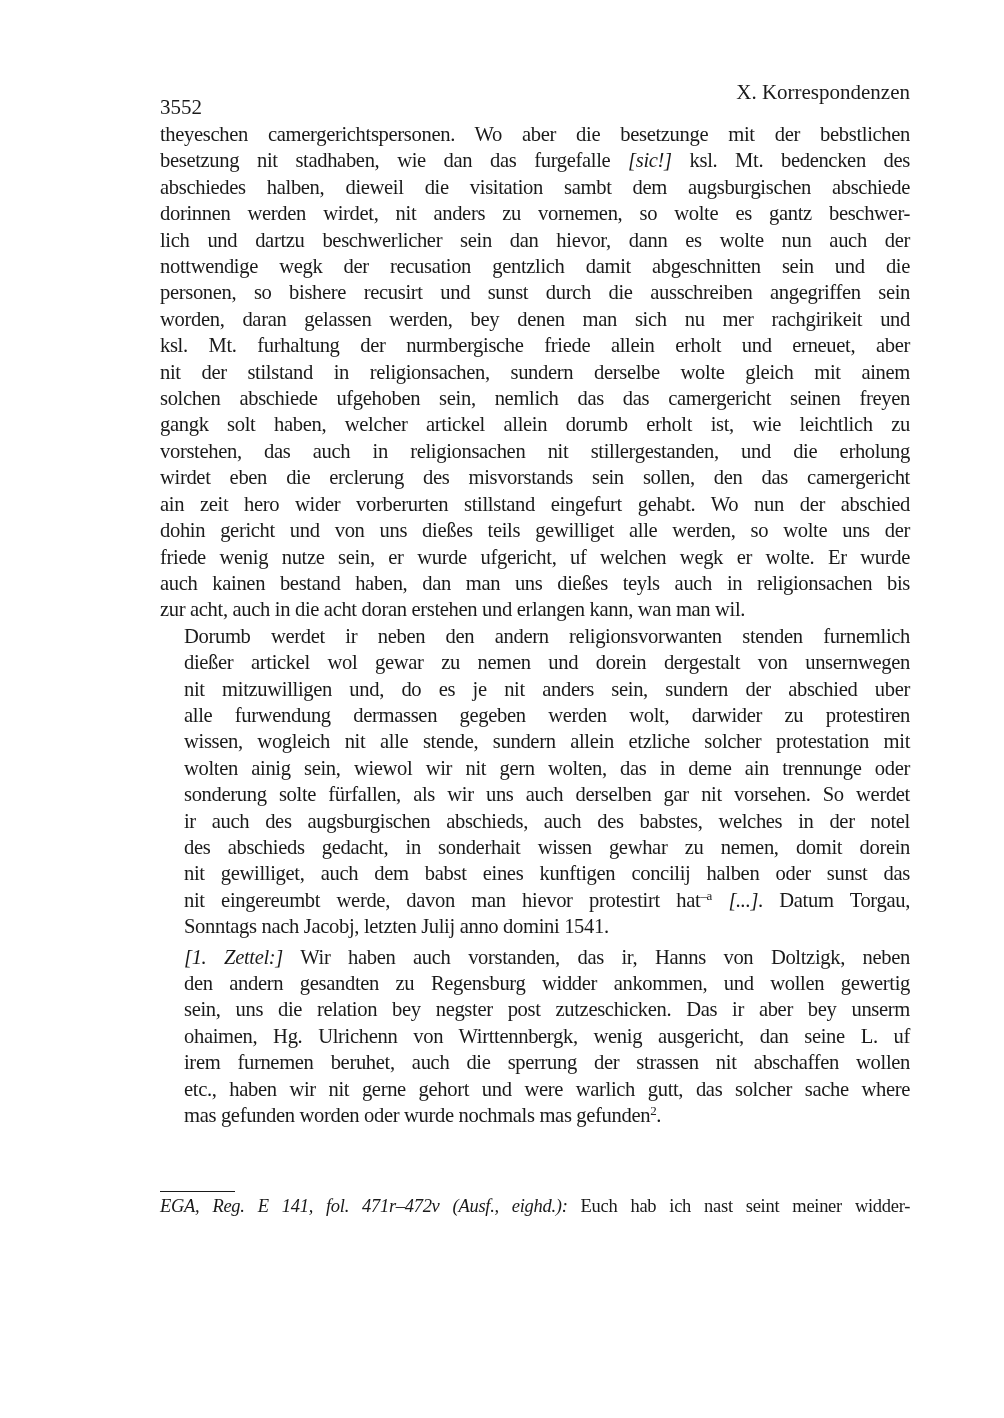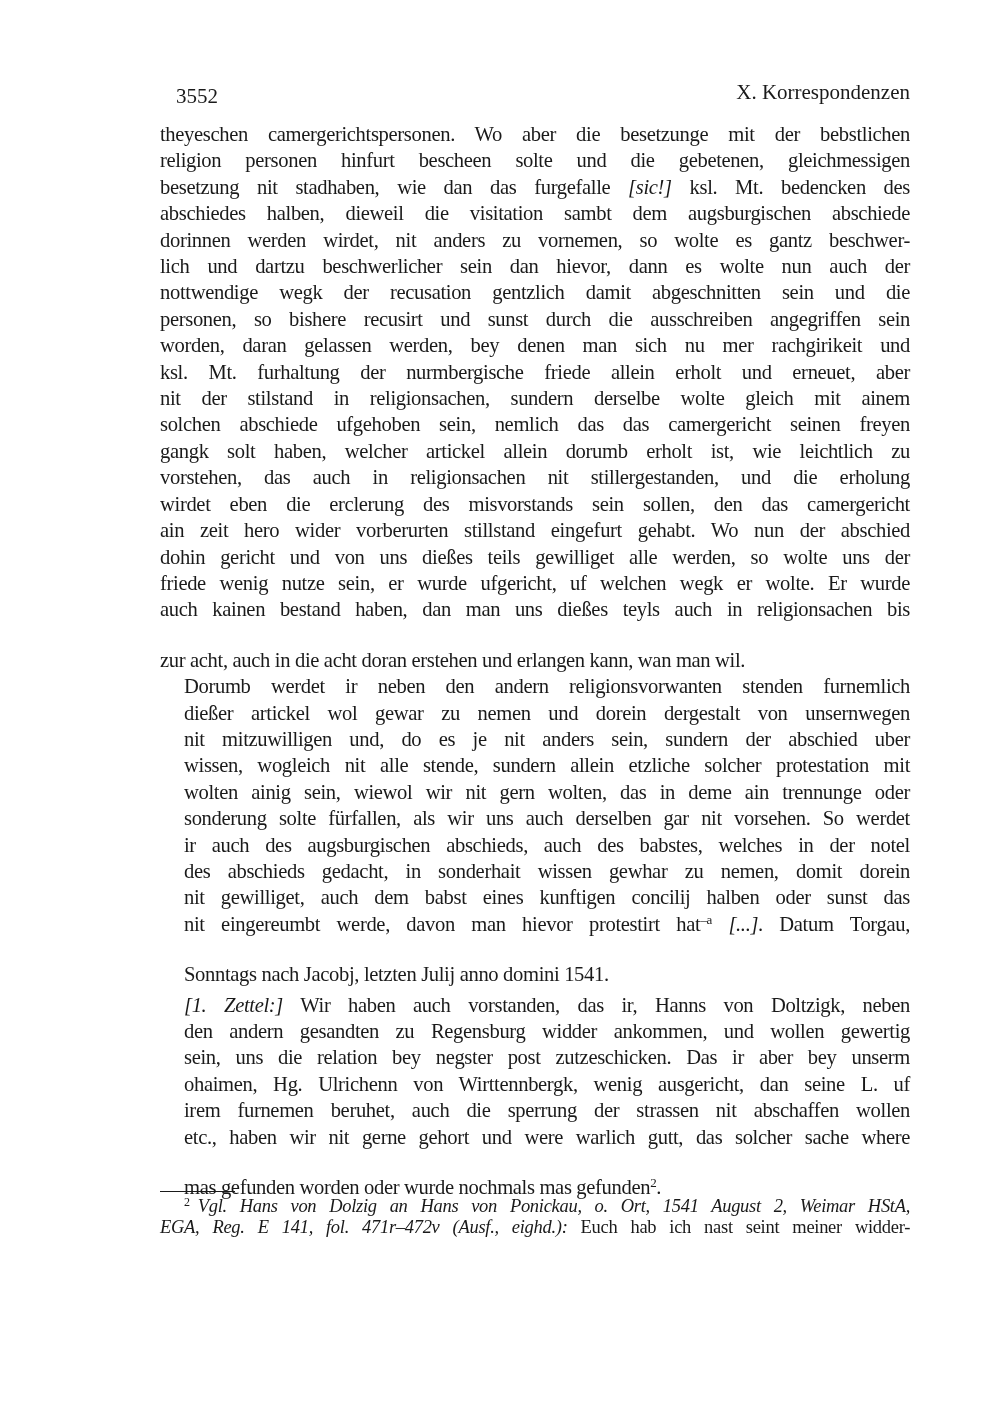--- a/index.html
+++ b/index.html
@@ -1,46 +1,45 @@
 <!DOCTYPE html>
 <html><head>
 <meta charset="utf-8">
 <style>
   html, body { margin: 0; padding: 0; background: #ffffff; }
   body { width: 1004px; height: 1418px; position: relative; overflow: hidden;
          font-family: "Liberation Serif", "DejaVu Serif", serif; color: #1a1a1a; }
   .header { position: absolute; top: 80px; left: 160px; width: 750px; height: 28px;
             font-size: 21px; }
-  .page-num { position: absolute; left: 0; top: 4px; margin-left: 16px; }
+  .page-num { position: absolute; left: 0; top: 15px; }
   .running-title { position: absolute; left: 0; right: 0; text-align: right; top: 0; font-size: 21px; }
   .body-text { position: absolute; top: 121px; left: 160px; width: 750px; }
   .body-text p { margin: 0; font-size: 20.6px; line-height: 26.4px; text-align: justify;
                  letter-spacing: -0.35px; word-spacing: 0px; }
   .body-text p.indent { text-indent: 24px; }
   .body-text p.gap { margin-top: 4px; }
   .line { display: block; text-align: justify; text-align-last: justify; white-space: nowrap; }
-  .line.last { text-align-last: left; margin-top: 24px; }
+  .line.last { text-align-last: left; }
   i { font-style: italic; }
   sup { font-size: 13px; vertical-align: 7px; line-height: 0; }
   .fn-rule { position: absolute; top: 1191px; left: 160px; width: 75px; height: 1px; background: #1a1a1a; }
   .footnote { position: absolute; top: 1196px; left: 160px; width: 750px; font-size: 18.5px; line-height: 21px; letter-spacing: -0.3px; }
   .footnote .fn-mark { font-size: 12px; vertical-align: 6px; line-height: 0; margin-left: 24px; margin-right: 8px; }
 </style>
 </head>
 <body>
 
 <div class="header">
   <span class="page-num">3552</span>
   <span class="running-title">X. Korrespondenzen</span>
 </div>
 
 <div class="body-text">
   <p>
       <span class="line">theyeschen camergerichtspersonen. Wo aber die besetzunge mit der bebstlichen</span>
-      <span class="line">religion personen hinfurt bescheen solte und die gebetenen, gleichmessigen</span>
       <span class="line">besetzung nit stadhaben, wie dan das furgefalle <i>[sic!]</i> ksl. Mt. bedencken des</span>
       <span class="line">abschiedes halben, dieweil die visitation sambt dem augsburgischen abschiede</span>
       <span class="line">dorinnen werden wirdet, nit anders zu vornemen, so wolte es gantz beschwer-</span>
       <span class="line">lich und dartzu beschwerlicher sein dan hievor, dann es wolte nun auch der</span>
       <span class="line">nottwendige wegk der recusation gentzlich damit abgeschnitten sein und die</span>
       <span class="line">personen, so bishere recusirt und sunst durch die ausschreiben angegriffen sein</span>
       <span class="line">worden, daran gelassen werden, bey denen man sich nu mer rachgirikeit und</span>
       <span class="line">ksl. Mt. furhaltung der nurmbergische friede allein erholt und erneuet, aber</span>
       <span class="line">nit der stilstand in religionsachen, sundern derselbe wolte gleich mit ainem</span>
       <span class="line">solchen abschiede ufgehoben sein, nemlich das das camergericht seinen freyen</span>
@@ -50,20 +49,21 @@
       <span class="line">ain zeit hero wider vorberurten stillstand eingefurt gehabt. Wo nun der abschied</span>
       <span class="line">dohin gericht und von uns dießes teils gewilliget alle werden, so wolte uns der</span>
       <span class="line">friede wenig nutze sein, er wurde ufgericht, uf welchen wegk er wolte. Er wurde</span>
       <span class="line">auch kainen bestand haben, dan man uns dießes teyls auch in religionsachen bis</span>
       <span class="line last">zur acht, auch in die acht doran erstehen und erlangen kann, wan man wil.</span>
     </p>
   <p class="indent">
       <span class="line">Dorumb werdet ir neben den andern religionsvorwanten stenden furnemlich</span>
       <span class="line">dießer artickel wol gewar zu nemen und dorein dergestalt von unsernwegen</span>
       <span class="line">nit mitzuwilligen und, do es je nit anders sein, sundern der abschied uber</span>
+      <span class="line">alle furwendung dermassen gegeben werden wolt, darwider zu protestiren</span>
       <span class="line">wissen, wogleich nit alle stende, sundern allein etzliche solcher protestation mit</span>
       <span class="line">wolten ainig sein, wiewol wir nit gern wolten, das in deme ain trennunge oder</span>
       <span class="line">sonderung solte fürfallen, als wir uns auch derselben gar nit vorsehen. So werdet</span>
       <span class="line">ir auch des augsburgischen abschieds, auch des babstes, welches in der notel</span>
       <span class="line">des abschieds gedacht, in sonderhait wissen gewhar zu nemen, domit dorein</span>
       <span class="line">nit gewilliget, auch dem babst eines kunftigen concilij halben oder sunst das</span>
       <span class="line">nit eingereumbt werde, davon man hievor protestirt hat<sup>–a</sup> <i>[...]</i>. Datum Torgau,</span>
       <span class="line last">Sonntags nach Jacobj, letzten Julij anno domini 1541.</span>
     </p>
   <p class="indent gap">
@@ -72,15 +72,14 @@
       <span class="line">sein, uns die relation bey negster post zutzeschicken. Das ir aber bey unserm</span>
       <span class="line">ohaimen, Hg. Ulrichenn von Wirttennbergk, wenig ausgericht, dan seine L. uf</span>
       <span class="line">irem furnemen beruhet, auch die sperrung der strassen nit abschaffen wollen</span>
       <span class="line">etc., haben wir nit gerne gehort und were warlich gutt, das solcher sache where</span>
       <span class="line last">mas gefunden worden oder wurde nochmals mas gefunden<sup>2</sup>.</span>
     </p>
 </div>
 
 <div class="fn-rule"></div>
 <div class="footnote">
-  <span class="line" style="text-align-last: justify;"><span class="fn-mark">2</span><i>Vgl. Hans von Dolzig an Hans von Ponickau, o. Ort, 1541 August 2, Weimar HStA,</i></span>
   <span class="line" style="text-align-last: justify;"><i>EGA, Reg. E 141, fol. 471r–472v (Ausf., eighd.):</i><span> Euch hab ich nast seint meiner widder-</span></span>
 </div>
 
 </body></html>

